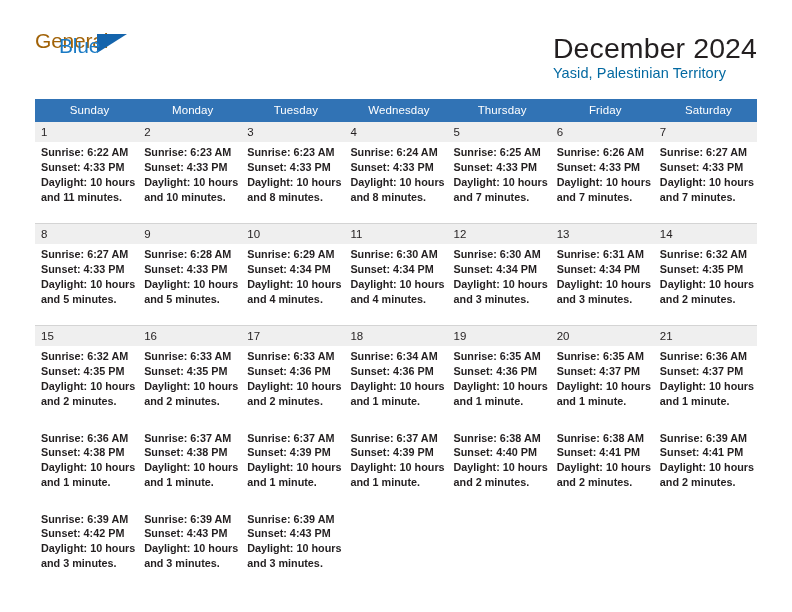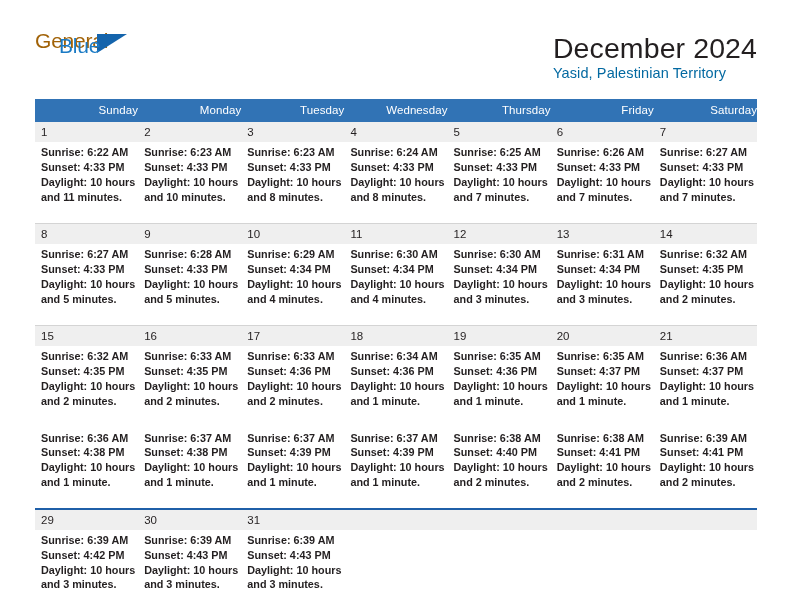--- a/index.html
+++ b/index.html
@@ -90,21 +90,21 @@
     width: 722px;
     border-collapse: collapse;
     table-layout: fixed;
   }
 
   thead th {
     background: #3173b5;
     color: #ffffff;
     font-size: 11.5px;
     font-weight: normal;
-    text-align: right;
+    text-align: center;
     padding: 5px 0 6px 6px;
     letter-spacing: 0.1px;
   }
 
   tr.daynum-row td {
     background: #efefef;
     font-size: 11.5px;
     color: #231f20;
     padding: 3px 0 3px 6px;
     line-height: 1.25;
@@ -370,50 +370,41 @@
             <td>
               <span class="line">Sunrise: 6:39 AM</span>
               <span class="line">Sunset: 4:41 PM</span>
               <span class="line">Daylight: 10 hours</span>
               <span class="line">and 2 minutes.</span>
             </td>
           </tr>
           <tr class="spacer-row">
             <td colspan="7"></td>
           </tr>
-          <tr class="daynum-row sep-blue">
-            <td>29</td>
-            <td>30</td>
-            <td>31</td>
+          <tr class="info-row">
+            <td>
+              <span class="line">Sunrise: 6:39 AM</span>
+              <span class="line">Sunset: 4:42 PM</span>
+              <span class="line">Daylight: 10 hours</span>
+              <span class="line">and 3 minutes.</span>
+            </td>
+            <td>
+              <span class="line">Sunrise: 6:39 AM</span>
+              <span class="line">Sunset: 4:43 PM</span>
+              <span class="line">Daylight: 10 hours</span>
+              <span class="line">and 3 minutes.</span>
+            </td>
+            <td>
+              <span class="line">Sunrise: 6:39 AM</span>
+              <span class="line">Sunset: 4:43 PM</span>
+              <span class="line">Daylight: 10 hours</span>
+              <span class="line">and 3 minutes.</span>
+            </td>
             <td></td>
             <td></td>
             <td></td>
             <td></td>
           </tr>
-          <tr class="info-row">
-            <td>
-              <span class="line">Sunrise: 6:39 AM</span>
-              <span class="line">Sunset: 4:42 PM</span>
-              <span class="line">Daylight: 10 hours</span>
-              <span class="line">and 3 minutes.</span>
-            </td>
-            <td>
-              <span class="line">Sunrise: 6:39 AM</span>
-              <span class="line">Sunset: 4:43 PM</span>
-              <span class="line">Daylight: 10 hours</span>
-              <span class="line">and 3 minutes.</span>
-            </td>
-            <td>
-              <span class="line">Sunrise: 6:39 AM</span>
-              <span class="line">Sunset: 4:43 PM</span>
-              <span class="line">Daylight: 10 hours</span>
-              <span class="line">and 3 minutes.</span>
-            </td>
-            <td></td>
-            <td></td>
-            <td></td>
-            <td></td>
-          </tr>
         </tbody>
     </table>
   </div>
 
 </div>
 
 </body></html>

